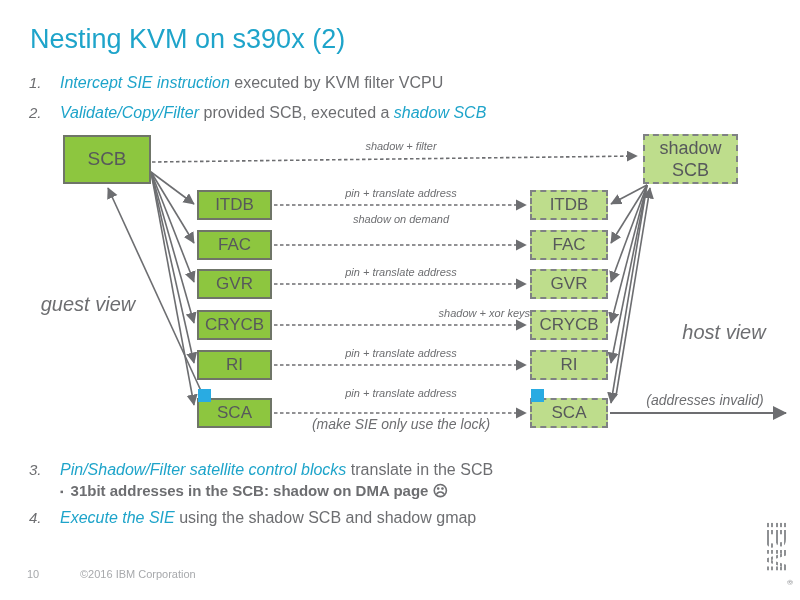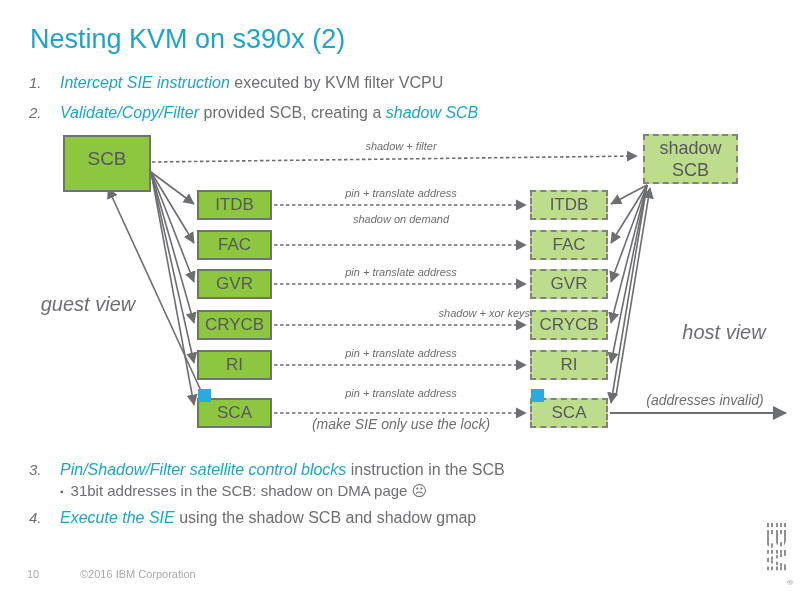--- a/index.html
+++ b/index.html
@@ -7,32 +7,32 @@
     position:relative; width:800px; height:600px; background:#ffffff;
     font-family:"Liberation Sans", sans-serif; overflow:hidden; margin:0 auto;padding-left:48px;
   }
   .title {
     position:absolute; left:30px; top:24px; font-size:27px; color:#1ea4ca;
     letter-spacing:0; white-space:nowrap;
   }
   .step { position:absolute; left:29px; font-size:16px; color:#6d6e71; white-space:nowrap; }
   .step .num { display:inline-block; width:31px; font-style:italic; font-size:15px; color:#6d6e71; }
   .cy { color:#1ea4ca; font-style:italic; }
-  .substep { position:absolute; left:60px; font-size:15px; color:#6d6e71; white-space:nowrap; }
+  .substep { position:absolute; left:60px; font-size:15px; color:#6d6e71; white-space:nowrap;font-weight:bold; }
   .substep .blt { font-size:10px; vertical-align:1px; margin-right:7px; }
 
   .wires { position:absolute; left:0; top:0; z-index:1; }
 
   .box {
     position:absolute; box-sizing:border-box; text-align:center;
     color:#57595b; z-index:2;
   }
   .solidbox { background:#8dc63f; border:2px solid #6f7568; }
   .dashbox  { background:#bedd8c; border:2px dashed #7f8184; }
-  .scb   { left:63px;  top:135px; width:88px; height:57px; font-size:19px; line-height:44px; }
+  .scb   { left:63px;  top:135px; width:88px; height:49px; font-size:19px; line-height:44px; }
   .sscb  { left:643px; top:134px; width:95px; height:50px; font-size:18px; line-height:22px; padding-top:1px; }
   .lbox  { left:197px; width:75px; height:30px; font-size:17px; line-height:26px; }
   .rbox  { left:530px; width:78px; height:30px; font-size:17px; line-height:26px; }
 
   .elabel {
     position:absolute; left:272px; width:258px; text-align:center; z-index:2;
     font-style:italic; color:#6d6e71; font-size:11px; line-height:15px; white-space:nowrap;
   }
   .small-note { font-size:14px; }
   .side-label {
@@ -62,21 +62,21 @@
 <body>
 
 <div class="slide">
 
   <div class="title">Nesting KVM on s390x (2)</div>
 
   <div class="step" style="top:74px;">
     <span class="num">1.</span><span class="cy">Intercept SIE instruction</span><span> executed by KVM filter VCPU</span>
   </div>
   <div class="step" style="top:104px;">
-    <span class="num">2.</span><span class="cy">Validate/Copy/Filter</span><span> provided SCB, creating a </span><span class="cy">shadow SCB</span>
+    <span class="num">2.</span><span class="cy">Validate/Copy/Filter</span><span> provided SCB, executed a </span><span class="cy">shadow SCB</span>
   </div>
 
   <svg class="wires" width="800" height="600" viewBox="0 0 800 600">
     <defs>
       <marker id="ah" markerWidth="8" markerHeight="8" refX="6.5" refY="3.5" orient="auto">
         <path d="M0,0 L7,3.5 L0,7 Z" fill="#6d6e71"></path>
       </marker>
     </defs>
 
     <line x1="152" y1="162" x2="637" y2="156" stroke="#6d6e71" stroke-width="1.6" stroke-dasharray="3.5 2.5" marker-end="url(#ah)"></line>
@@ -136,21 +136,21 @@
   <div class="elabel" style="top:306px;text-align:right;">shadow + xor keys</div>
   <div class="elabel" style="top:346px;">pin + translate address</div>
   <div class="elabel" style="top:386px;">pin + translate address</div>
   <div class="elabel small-note" style="top:417px;">(make SIE only use the lock)</div>
   <div class="elabel small-note" style="left:615px; width:180px; top:393px;">(addresses invalid)</div>
 
   <div class="side-label" style="left:28px; top:293px;">guest view</div>
   <div class="side-label" style="left:664px; top:293px;margin-top:28px;">host view</div>
 
   <div class="step" style="top:461px;">
-    <span class="num">3.</span><span class="cy">Pin/Shadow/Filter satellite control blocks</span><span> instruction in the SCB</span>
+    <span class="num">3.</span><span class="cy">Pin/Shadow/Filter satellite control blocks</span><span> translate in the SCB</span>
   </div>
   <div class="substep" style="top:482px;">
     <span class="blt">▪</span><span>31bit addresses in the SCB: shadow on DMA page ☹</span>
   </div>
   <div class="step" style="top:509px;">
     <span class="num">4.</span><span class="cy">Execute the SIE</span><span> using the shadow SCB and shadow gmap</span>
   </div>
 
   <div class="footer-text" style="left:27px; top:568px;">10</div>
   <div class="footer-text" style="left:80px; top:568px;">©2016 IBM Corporation</div>

